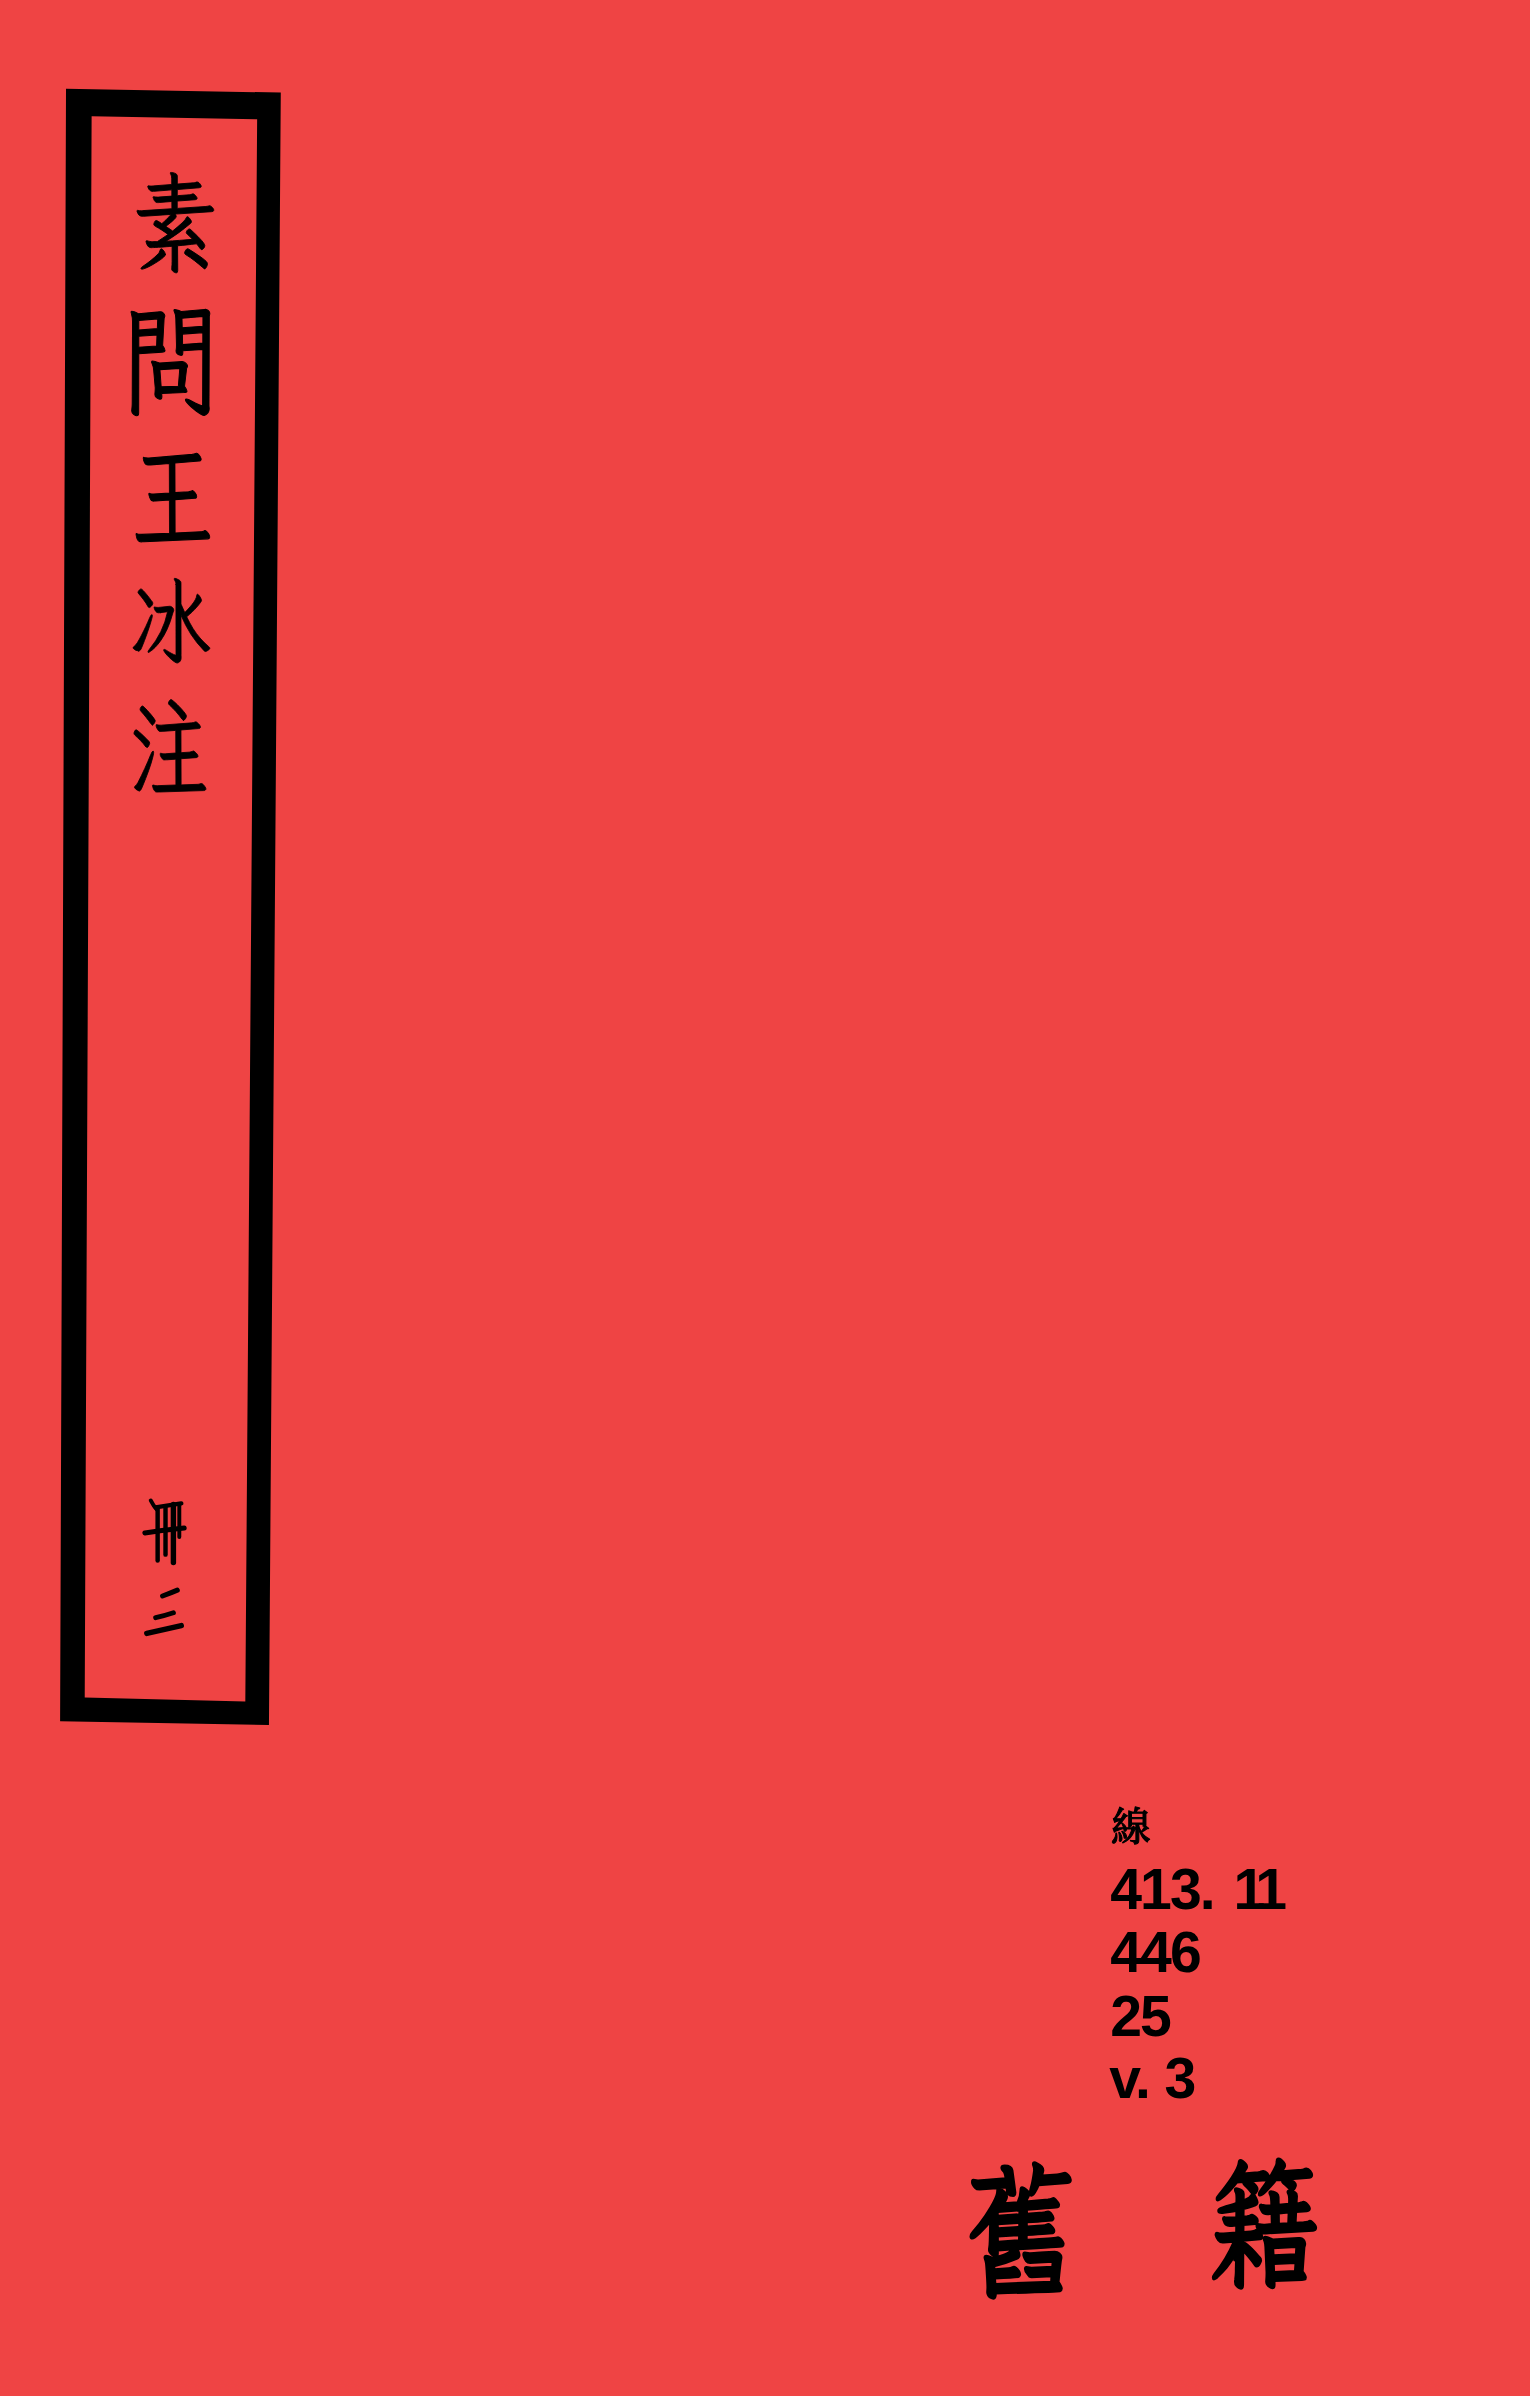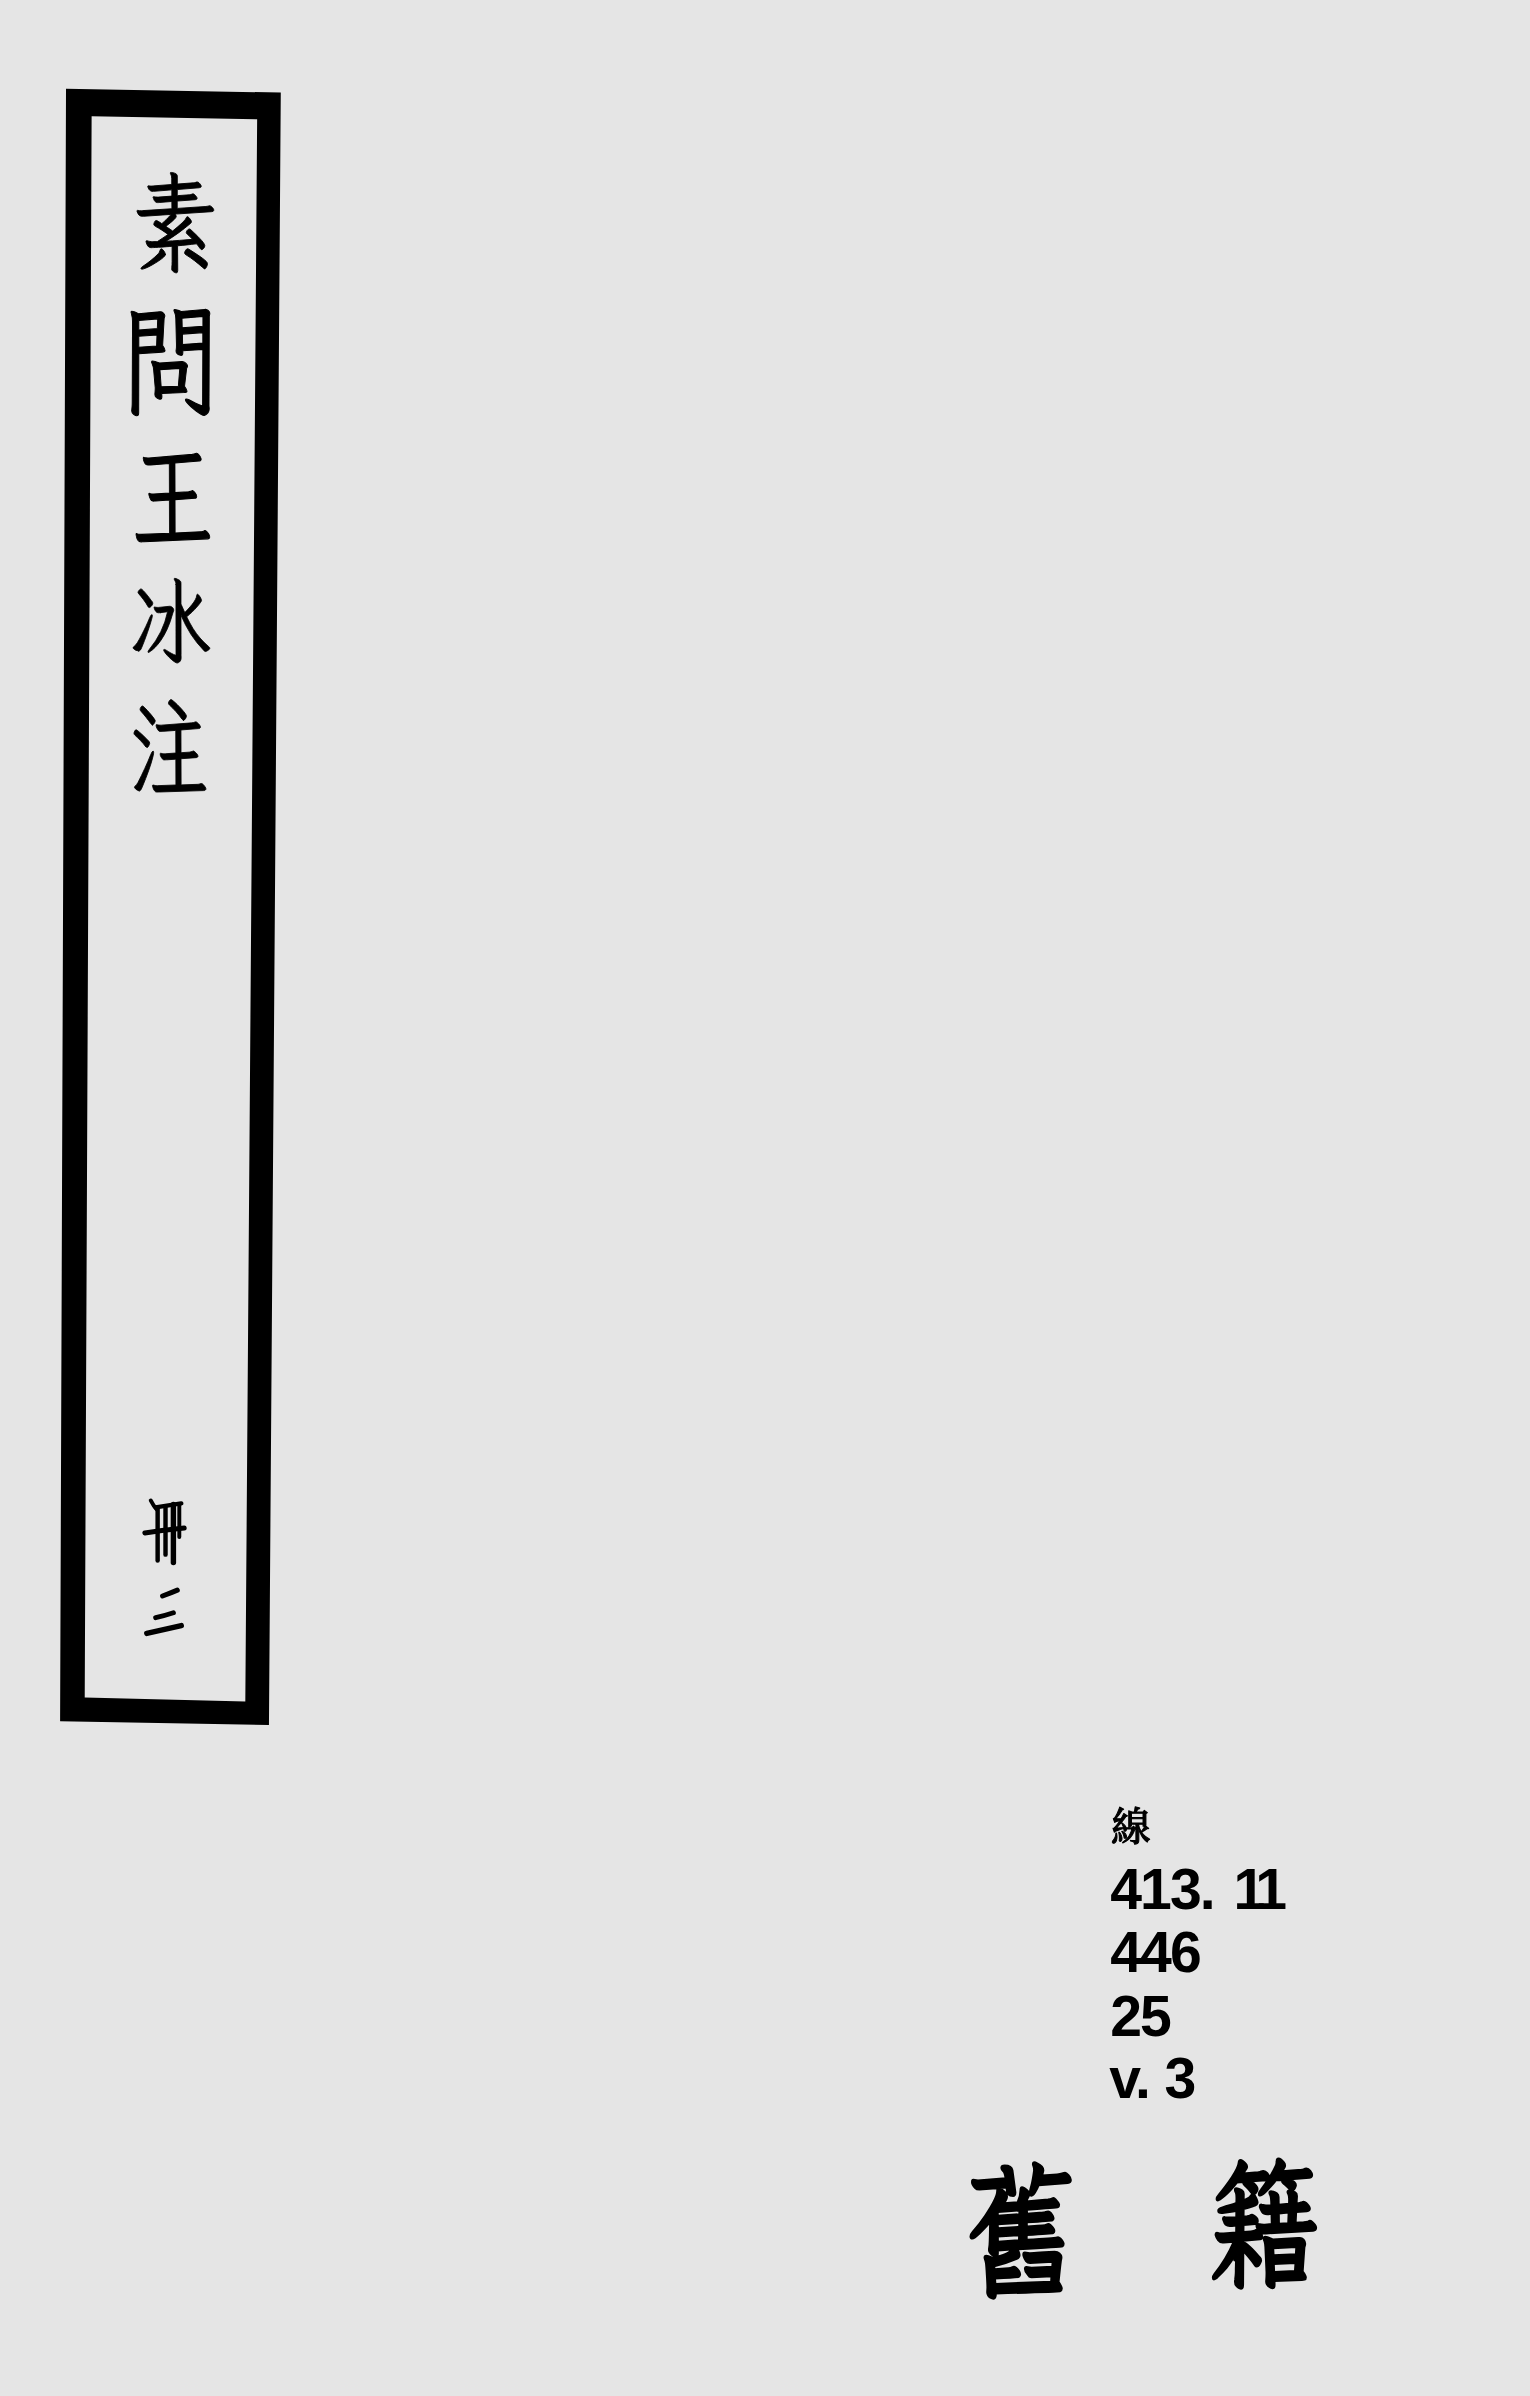--- a/index.html
+++ b/index.html
@@ -1,16 +1,16 @@
 <!DOCTYPE html>
 <html><head>
 <meta charset="utf-8">
 <style>
 html,body{margin:0;padding:0;background:#fff;}
-#page{position:relative;width:1531px;height:2397px;background:#e5e5e5;overflow:hidden;}
+#page{position:relative;width:1531px;height:2397px;background:#ef4444;overflow:hidden;}
 </style>
 </head>
 <body>
 
 <div id="page">
 <svg width="1531" height="2397" viewBox="0 0 1554 2433" fill="#000">
 
 <path fill-rule="evenodd" d="M67,90 L285,94 L273,1751 L61,1747 Z M93,118 L261,121 L249,1727 L86,1723 Z"></path>
 
 <path transform="translate(132.93 266.09) scale(0.08924 -0.11135)" stroke="#000" stroke-width="9" stroke-linejoin="round" stroke-linecap="round" d="M392 69Q392 74 388.5 81.5Q385 89 375 101Q357 122 345 122Q335 122 330 106Q325 89 311 77Q272 45 228.0 16.5Q184 -12 137 -37Q114 -49 114 -58Q114 -64 125 -64Q139 -64 170.5 -53.5Q202 -43 239.5 -26.0Q277 -9 312.0 9.5Q347 28 369.5 44.0Q392 60 392 69ZM839 -60Q851 -60 860.5 -42.5Q870 -25 870 -14Q870 -9 865.0 -2.0Q860 5 840.5 18.5Q821 32 778.5 55.5Q736 79 661 117Q649 123 643 123Q634 123 622.0 108.5Q610 94 610 84Q610 75 626 67Q680 40 726.0 11.5Q772 -17 816 -49Q830 -60 839 -60ZM468 145V6Q468 -26 464 -49Q463 -52 463.0 -55.0Q463 -58 463 -60Q463 -72 473.5 -80.5Q484 -89 497.0 -93.5Q510 -98 515 -98Q532 -98 532 -77L530 149Q583 153 637.5 157.5Q692 162 746 167Q755 158 764.5 148.5Q774 139 783 128Q796 114 805 114Q812 114 826.0 125.0Q840 136 840 151Q840 160 824.5 177.0Q809 194 784.5 214.5Q760 235 733.0 256.0Q706 277 683 294Q673 303 663 303Q652 303 638 288Q629 278 629 270Q629 261 645 251Q660 241 673.5 230.5Q687 220 700 208Q627 203 549.5 198.5Q472 194 398 191Q470 226 537.0 264.5Q604 303 680 355Q683 357 685.5 360.5Q688 364 688 368Q688 375 679.0 386.0Q670 397 659.0 406.0Q648 415 640 415Q634 415 631 407Q624 390 582.5 358.5Q541 327 474 284Q453 296 434.0 306.0Q415 316 397 326Q412 335 432.0 348.0Q452 361 471.0 374.0Q490 387 502.5 398.5Q515 410 515 416Q515 426 502 438L916 460Q942 462 942 473Q942 482 933.0 491.5Q924 501 912.5 508.0Q901 515 894 515Q892 515 889.5 514.5Q887 514 884 513Q874 510 865.0 509.0Q856 508 844 507L526 490V557L729 569Q739 570 746.0 573.0Q753 576 753 582Q753 587 744.5 597.0Q736 607 725.0 615.0Q714 623 704 623Q701 623 697 621Q683 615 663 614L526 606L527 662L776 678Q800 680 800 691Q800 695 793.0 704.5Q786 714 775.0 722.5Q764 731 752 731Q747 731 744 730Q736 727 728.5 725.5Q721 724 709 723L527 712V785Q527 799 511.0 806.0Q495 813 477.5 815.5Q460 818 456 818Q447 818 447 813Q447 810 452 803Q464 787 464 760V708L252 695Q246 695 240.5 694.5Q235 694 230 694Q223 694 216.5 694.5Q210 695 203 696H198Q191 696 191 691Q191 687 196.5 675.5Q202 664 214.5 654.5Q227 645 247 645Q250 645 254.5 645.5Q259 646 263 646L465 659V602L313 593H301Q282 593 264 596Q262 596 260.5 596.5Q259 597 257 597Q251 597 251 593Q251 590 254 584Q255 582 260.0 571.5Q265 561 275.0 552.0Q285 543 301 543Q306 543 310.5 543.0Q315 543 322 544L465 553L466 487L136 470Q130 470 124.0 469.5Q118 469 113 469Q96 469 79 472H74Q68 472 68 468Q68 467 68.5 465.0Q69 463 70 460Q80 438 93.0 428.0Q106 418 128 418H141L453 435Q447 425 440 421Q423 405 402.0 388.5Q381 372 351 351Q327 364 310.0 372.0Q293 380 288 380Q278 380 271.5 371.5Q265 363 262 354L259 346Q259 335 283 324Q312 312 347.0 294.0Q382 276 422 253Q367 222 301 188Q288 188 275.0 187.5Q262 187 248 187Q229 187 214.5 189.0Q200 191 186 195Q183 196 179 196Q171 196 171 188Q171 187 171.5 186.5Q172 186 172 184Q180 159 191.0 148.0Q202 137 213.5 134.5Q225 132 232 132Q237 132 243.0 132.5Q249 133 256 133Q280 134 312.5 135.5Q345 137 377.5 139.0Q410 141 434.5 142.5Q459 144 468 145Z"></path>

